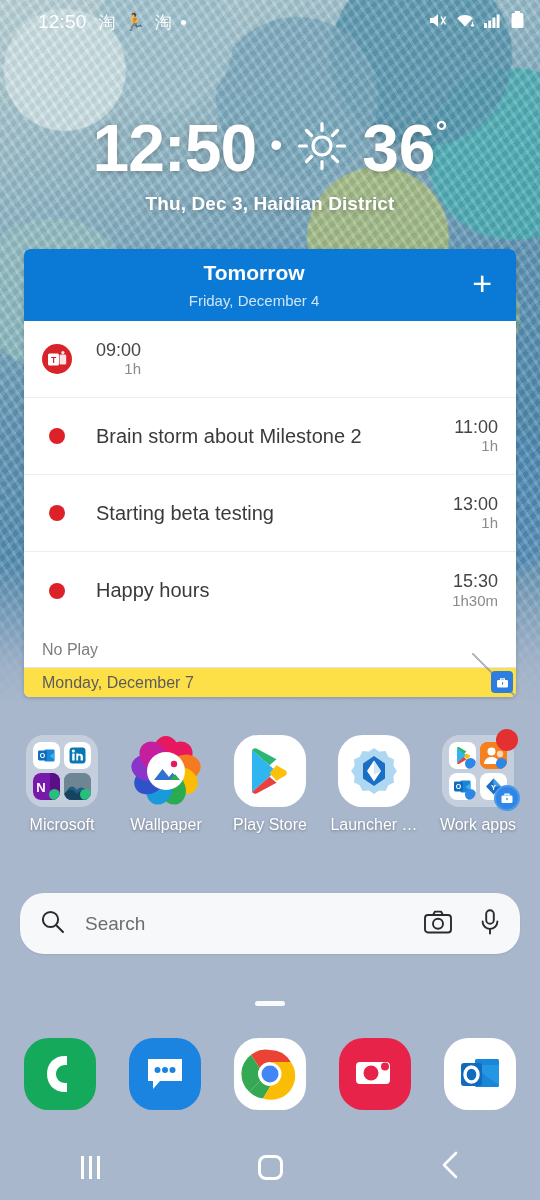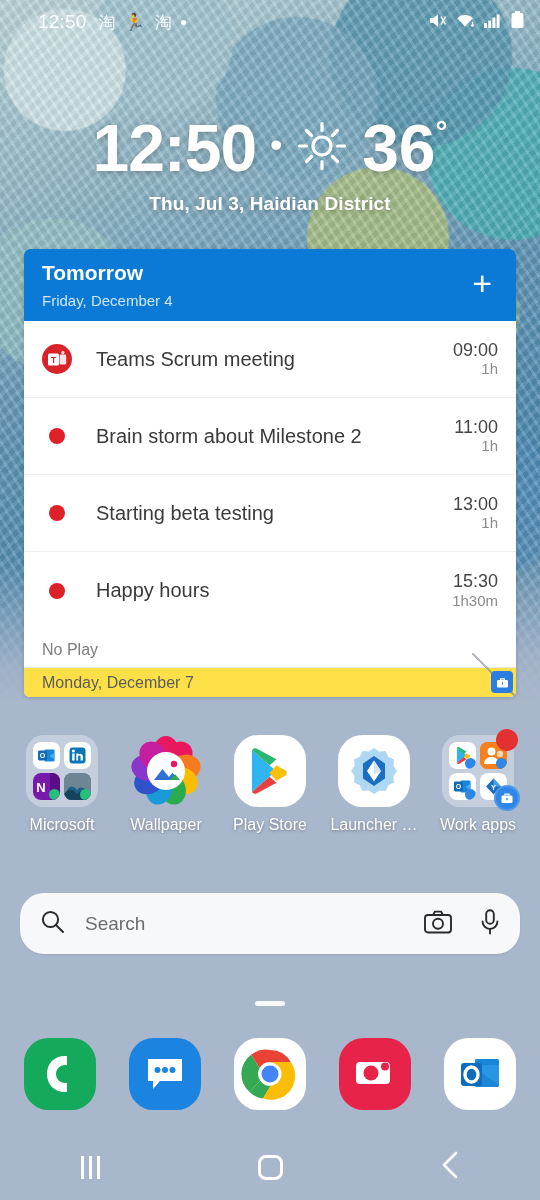--- a/index.html
+++ b/index.html
@@ -67,21 +67,21 @@
 
   
   #calwidget{
     position:absolute; left:24px; top:249px; width:492px; height:448px;
     border-radius:6px; overflow:hidden; z-index:22;
     box-shadow:0 1px 4px rgba(0,0,0,.18);
     background:#fff;
   }
   .cal-header{
     background:#0b7ad6; color:#fff; height:72px;
-    display:flex; align-items:center; padding:0 18px;
+    display:flex; align-items:center; padding:0 18px;text-align:center;
   }
   .cal-head-text{ flex:1; }
   .cal-title{ font-size:21px; font-weight:700; line-height:1.15; }
   .cal-subtitle{ font-size:15px; color:#cfe4f7; margin-top:6px; }
   .cal-add{ font-size:34px; font-weight:300; line-height:1; padding:0 6px 4px 6px; color:#fff; }
 
   .cal-list{ background:#fff; }
   .cal-row{
     display:flex; align-items:center; height:77px; padding:0 18px;
     border-bottom:1px solid #eeeeee;
@@ -244,21 +244,21 @@
           <path d="M41.5 10.5l-5 5"></path>
             <path d="M15.5 36.5l-5 5"></path>
         </g>
       </svg>
     </span>
     <span class="cw-temp">
       <span>36</span>
       <span class="cw-deg">°</span>
     </span>
   </div>
-  <div class="cw-sub">Thu, Jul 3,  Haidian District</div>
+  <div class="cw-sub">Thu, Dec 3,  Haidian District</div>
 </div>
 
 <div id="calwidget">
 
   <div class="cal-header">
     <div class="cal-head-text">
       <div class="cal-title">Tomorrow</div>
       <div class="cal-subtitle">Friday, December 4</div>
     </div>
     <div class="cal-add">+</div>
@@ -270,21 +270,20 @@
       <span class="cal-bullet-wrap">
         <span class="teams-ico">
           <svg width="19" height="17" viewBox="0 0 19 17">
             <rect x="0" y="2.5" width="11" height="12" rx="1.6" fill="#fff"></rect>
             <text x="5.5" y="11.6" font-size="8.5" font-weight="bold" fill="#d8232a" text-anchor="middle" font-family="Liberation Sans, sans-serif">T</text>
             <rect x="11.6" y="3.5" width="6.6" height="10" rx="1.3" fill="#fff" opacity=".88"></rect>
             <circle cx="14.9" cy="1.6" r="1.6" fill="#fff" opacity=".88"></circle>
           </svg>
         </span>
       </span>
-      <span class="cal-ev-title">Teams Scrum meeting</span>
       <span class="cal-times">
         <div class="cal-start">09:00</div>
         <div class="cal-dur">1h</div>
       </span>
     </div>
 
     <div class="cal-row">
       <span class="cal-bullet-wrap">
         <span class="cal-dot"></span>
       </span>

